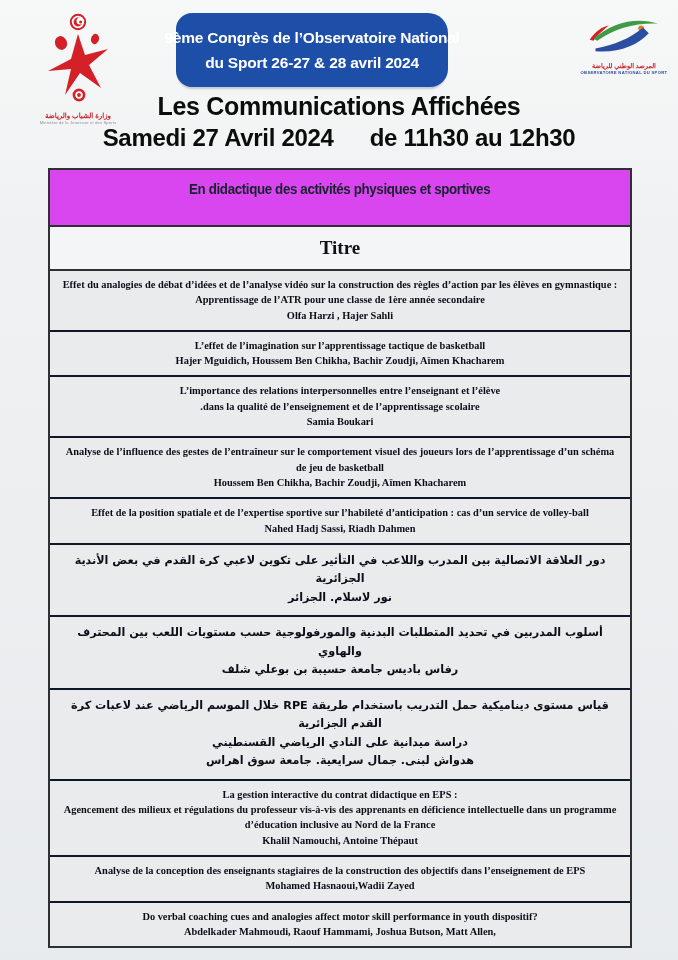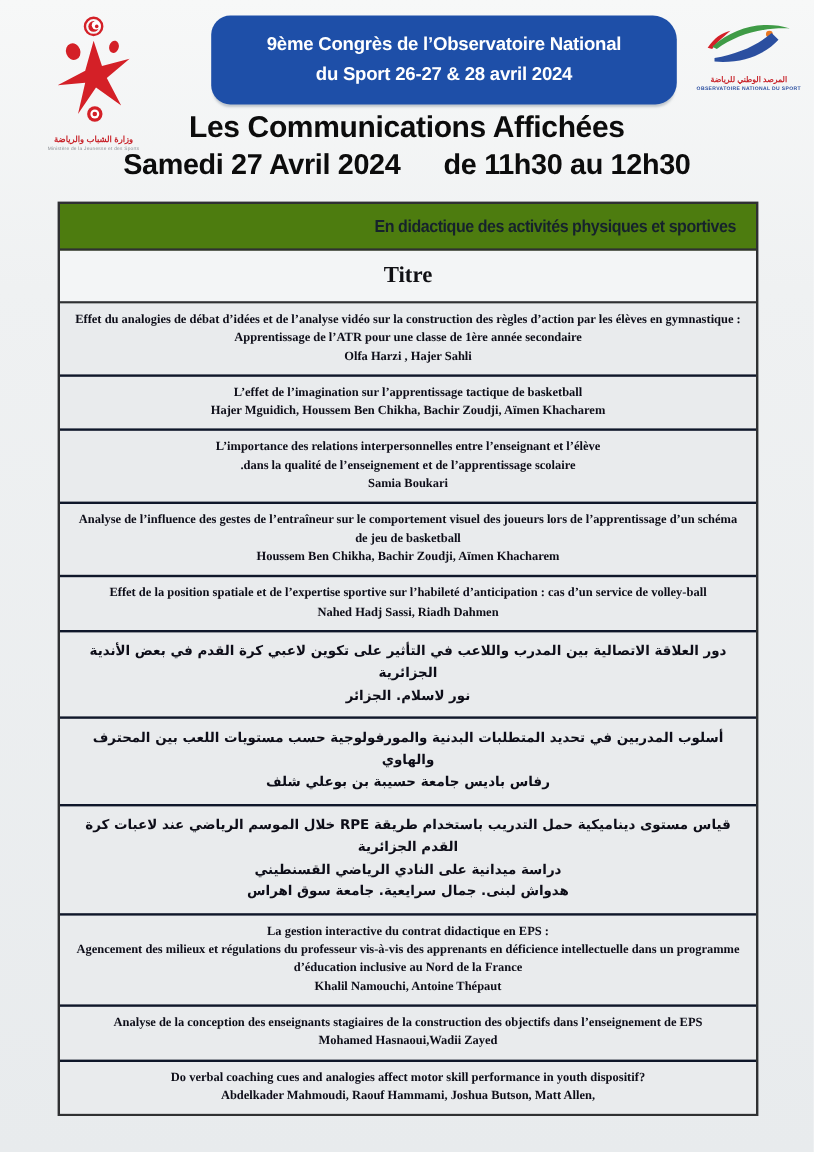--- a/index.html
+++ b/index.html
@@ -6,21 +6,21 @@
   html,body { width:678px; height:960px; }
   body {
     position:relative;
     font-family:"Liberation Sans", sans-serif;
     background:linear-gradient(180deg,#f7f8f8 0%,#eff1f2 25%,#e8ebed 100%);
     overflow:hidden;
   }
   .header { position:absolute; top:0; left:0; width:678px; height:168px; }
 
   .banner {
-    position:absolute; left:176px; top:13px; width:388px; height:74px;
+    position:absolute; left:176px; top:13px; width:272px; height:74px;
     background:#1e4fa8;
     border-radius:16px 20px 18px 16px;
     box-shadow:0 4px 2px -2px rgba(150,160,172,.55);
     display:flex; flex-direction:column; justify-content:center; align-items:center;
     gap:7px;
   }
   .banner .bline {
     color:#ffffff; font-weight:bold; font-size:15.5px; letter-spacing:-.2px;
     white-space:nowrap;
   }
@@ -43,22 +43,22 @@
     position:absolute; top:124px; left:0; width:100%;
     display:flex; justify-content:center; gap:36px;
     font-size:24px; font-weight:bold; color:#0c0c0c; letter-spacing:-.3px;
   }
 
   .ctable {
     position:absolute; top:168px; left:48px; width:584px;
     border:2px solid #2f3032; background:#e9ebed;
   }
   .section-head {
-    background:#4d7c0f; border-bottom:2px solid #2f3032;
-    text-align:right; padding:10px 4px 9px 4px;
+    background:#d946ef; border-bottom:2px solid #2f3032;
+    text-align:center; padding:10px 4px 27px 4px;
   }
   .section-head span {
     display:inline-block; font-size:14.5px; font-weight:bold; color:#16222c;
     letter-spacing:-.4px; transform:scaleX(.92);
   }
   .titre-row {
     background:#f3f5f6; border-bottom:2px solid #2f3032;
     text-align:center; padding:10px 1px;
     font-family:"Liberation Serif", serif; font-weight:bold;
     font-size:19px; color:#101014;

